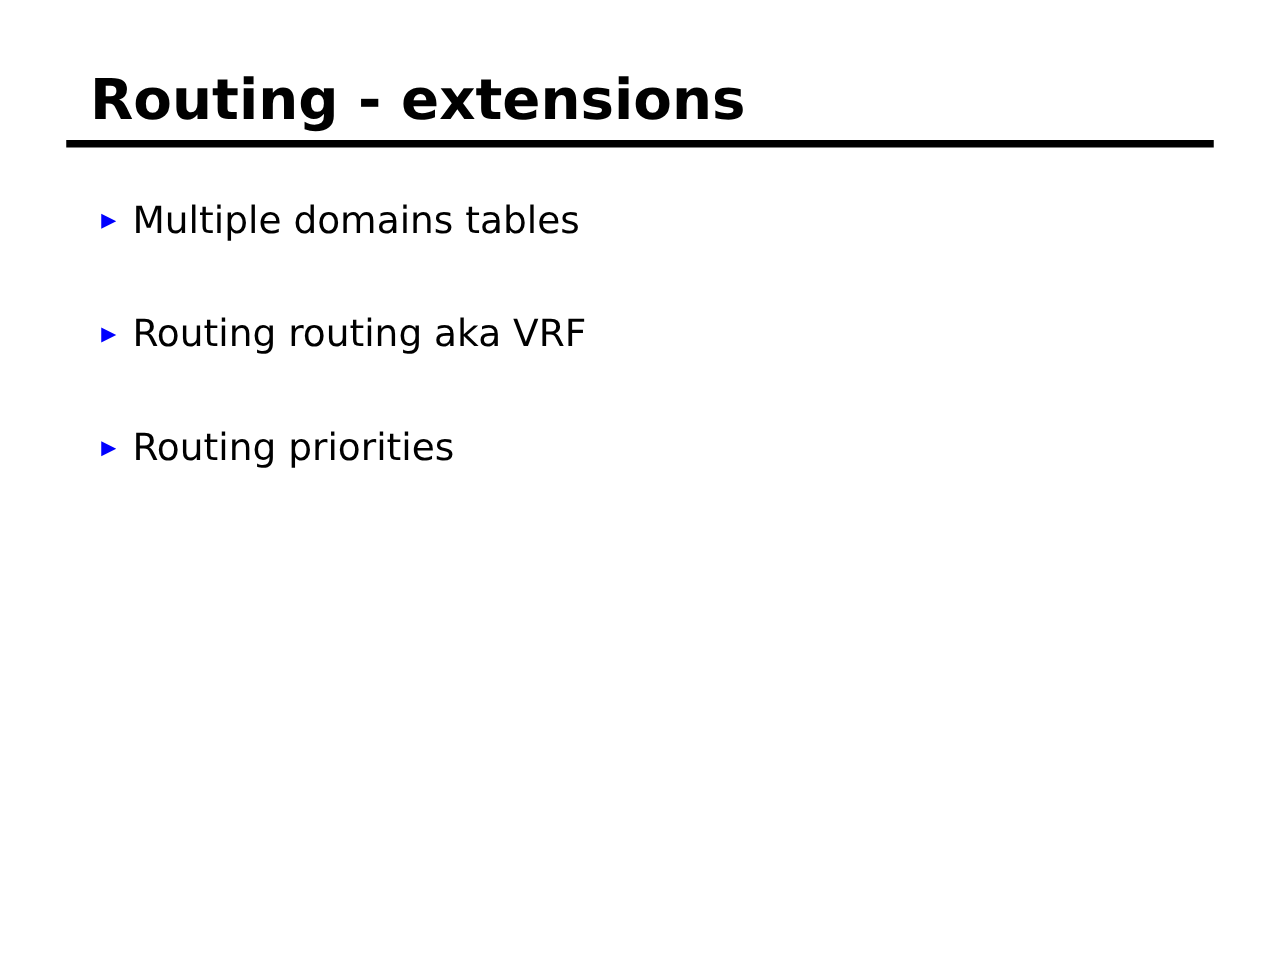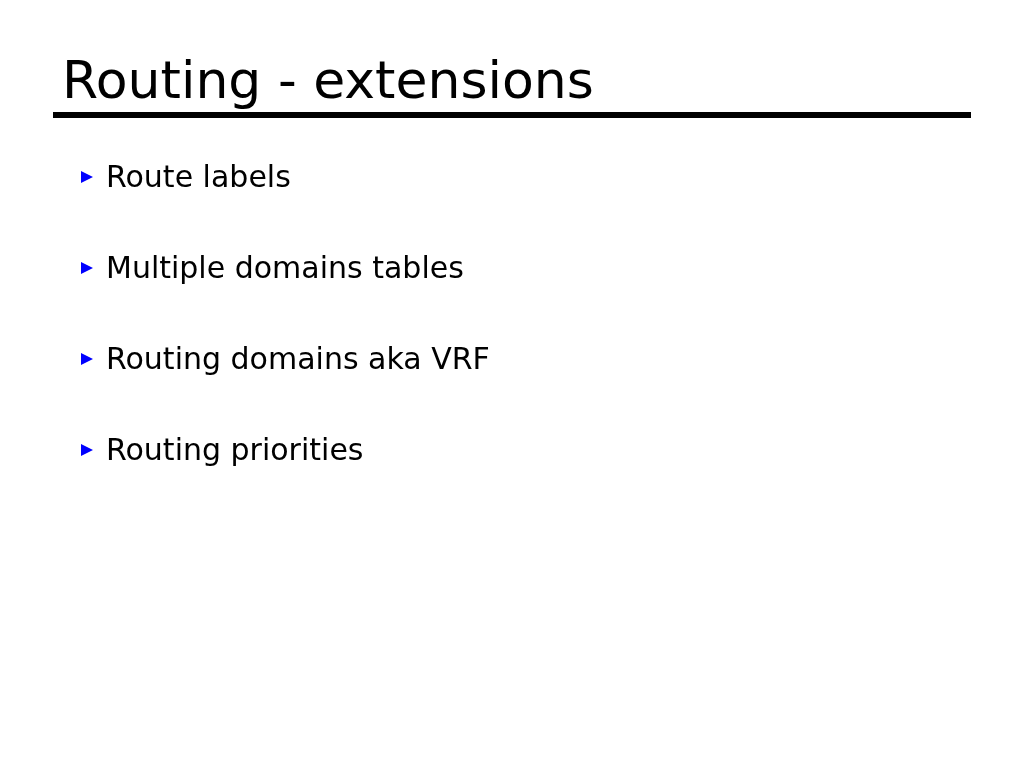--- a/index.html
+++ b/index.html
@@ -17,25 +17,25 @@
 
   .slide {
     position: absolute;
     inset: 0;
     background: #ffffff;
   }
 
   
   .slide-title {
     position: absolute;
-    left: 62px;
+    left: 72px;
     top: 52px;
-    font-size: 52px;
+    font-size: 45px;
     line-height: 56px;
-    font-weight: 400;
+    font-weight: 700;
     color: #000000;
     white-space: nowrap;
     letter-spacing: 0px;
   }
 
   .title-rule {
     position: absolute;
     left: 53px;
     top: 112px;
     width: 918px;
@@ -87,46 +87,38 @@
 <body>
 
 <div class="slide">
 
   <div class="slide-title">Routing - extensions</div>
 
   <div class="title-rule"></div>
 
   <div class="bullet-list">
 
-    <div class="bullet-item">
-      <span class="bullet-marker">
-        <svg width="18" height="18" viewBox="0 0 18 18" aria-hidden="true">
-          <polygon points="3,3 15,9 3,15" fill="#0000ff"></polygon>
-        </svg>
-      </span>
-      <span class="bullet-text">Route labels</span>
-    </div>
 
 
     <div class="bullet-item">
       <span class="bullet-marker">
         <svg width="18" height="18" viewBox="0 0 18 18" aria-hidden="true">
           <polygon points="3,3 15,9 3,15" fill="#0000ff"></polygon>
         </svg>
       </span>
       <span class="bullet-text">Multiple domains tables</span>
     </div>
 
     <div class="bullet-item">
       <span class="bullet-marker">
         <svg width="18" height="18" viewBox="0 0 18 18" aria-hidden="true">
           <polygon points="3,3 15,9 3,15" fill="#0000ff"></polygon>
         </svg>
       </span>
-      <span class="bullet-text">Routing domains aka VRF</span>
+      <span class="bullet-text">Routing routing aka VRF</span>
     </div>
 
     <div class="bullet-item">
       <span class="bullet-marker">
         <svg width="18" height="18" viewBox="0 0 18 18" aria-hidden="true">
           <polygon points="3,3 15,9 3,15" fill="#0000ff"></polygon>
         </svg>
       </span>
       <span class="bullet-text">Routing priorities</span>
     </div>

